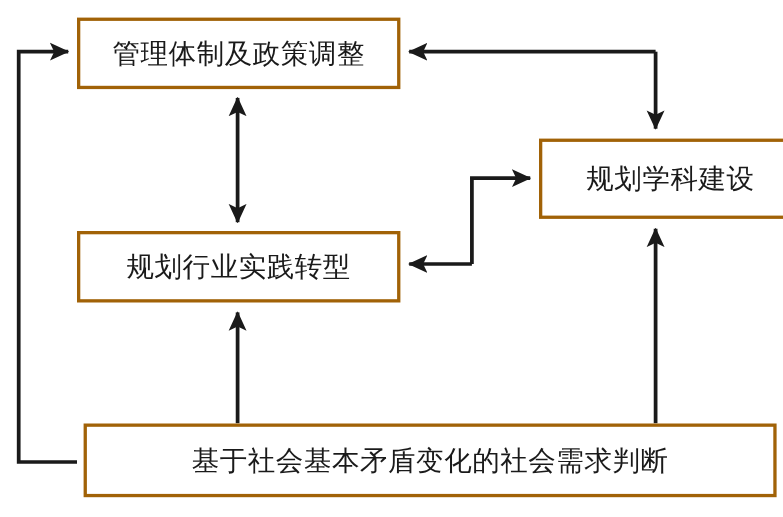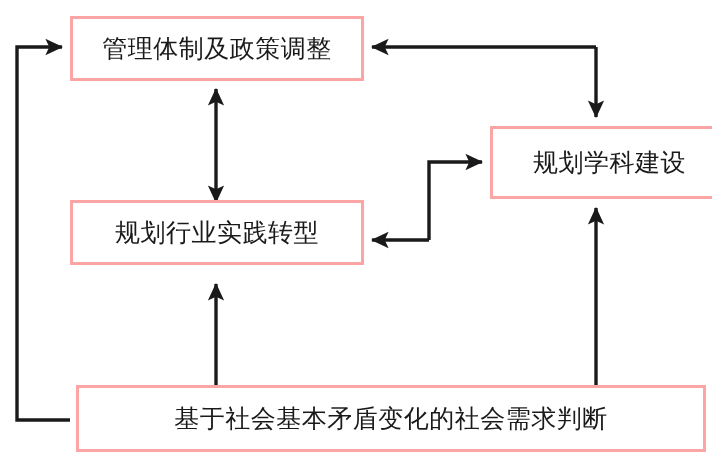--- a/index.html
+++ b/index.html
@@ -21,34 +21,34 @@
     position: absolute;
     left: 0;
     top: 0;
     width: 712px;
     height: 470px;
   }
   .node-box {
     position: absolute;
     box-sizing: border-box;
     background: #ffffff;
-    border: 3px solid #fca5a5;
+    border: 3px solid #a16207;
     display: flex;
     align-items: center;
     justify-content: center;
     z-index: 2;
   }
   .node-label {
     font-family: "Liberation Serif", "DejaVu Serif", serif;
     color: #1a1a1a;
     white-space: nowrap;
     letter-spacing: 0.02em;
   }
   #node-governance  { left: 70px;  top: 16px;  width: 294px; height: 65px; }
-  #node-practice    { left: 70px;  top: 200px; width: 294px; height: 65px; }
+  #node-practice    { left: 70px;  top: 210px; width: 294px; height: 65px; }
   #node-discipline  { left: 490px; top: 126px; width: 239px; height: 73px; }
   #node-demand      { left: 76px;  top: 385px; width: 630px; height: 67px; }
 
   #node-governance .node-label { font-size: 25px; }
   #node-practice   .node-label { font-size: 25px; }
   #node-discipline .node-label { font-size: 25px; }
   #node-demand     .node-label { font-size: 25px; }
 </style>
 </head>
 <body>

